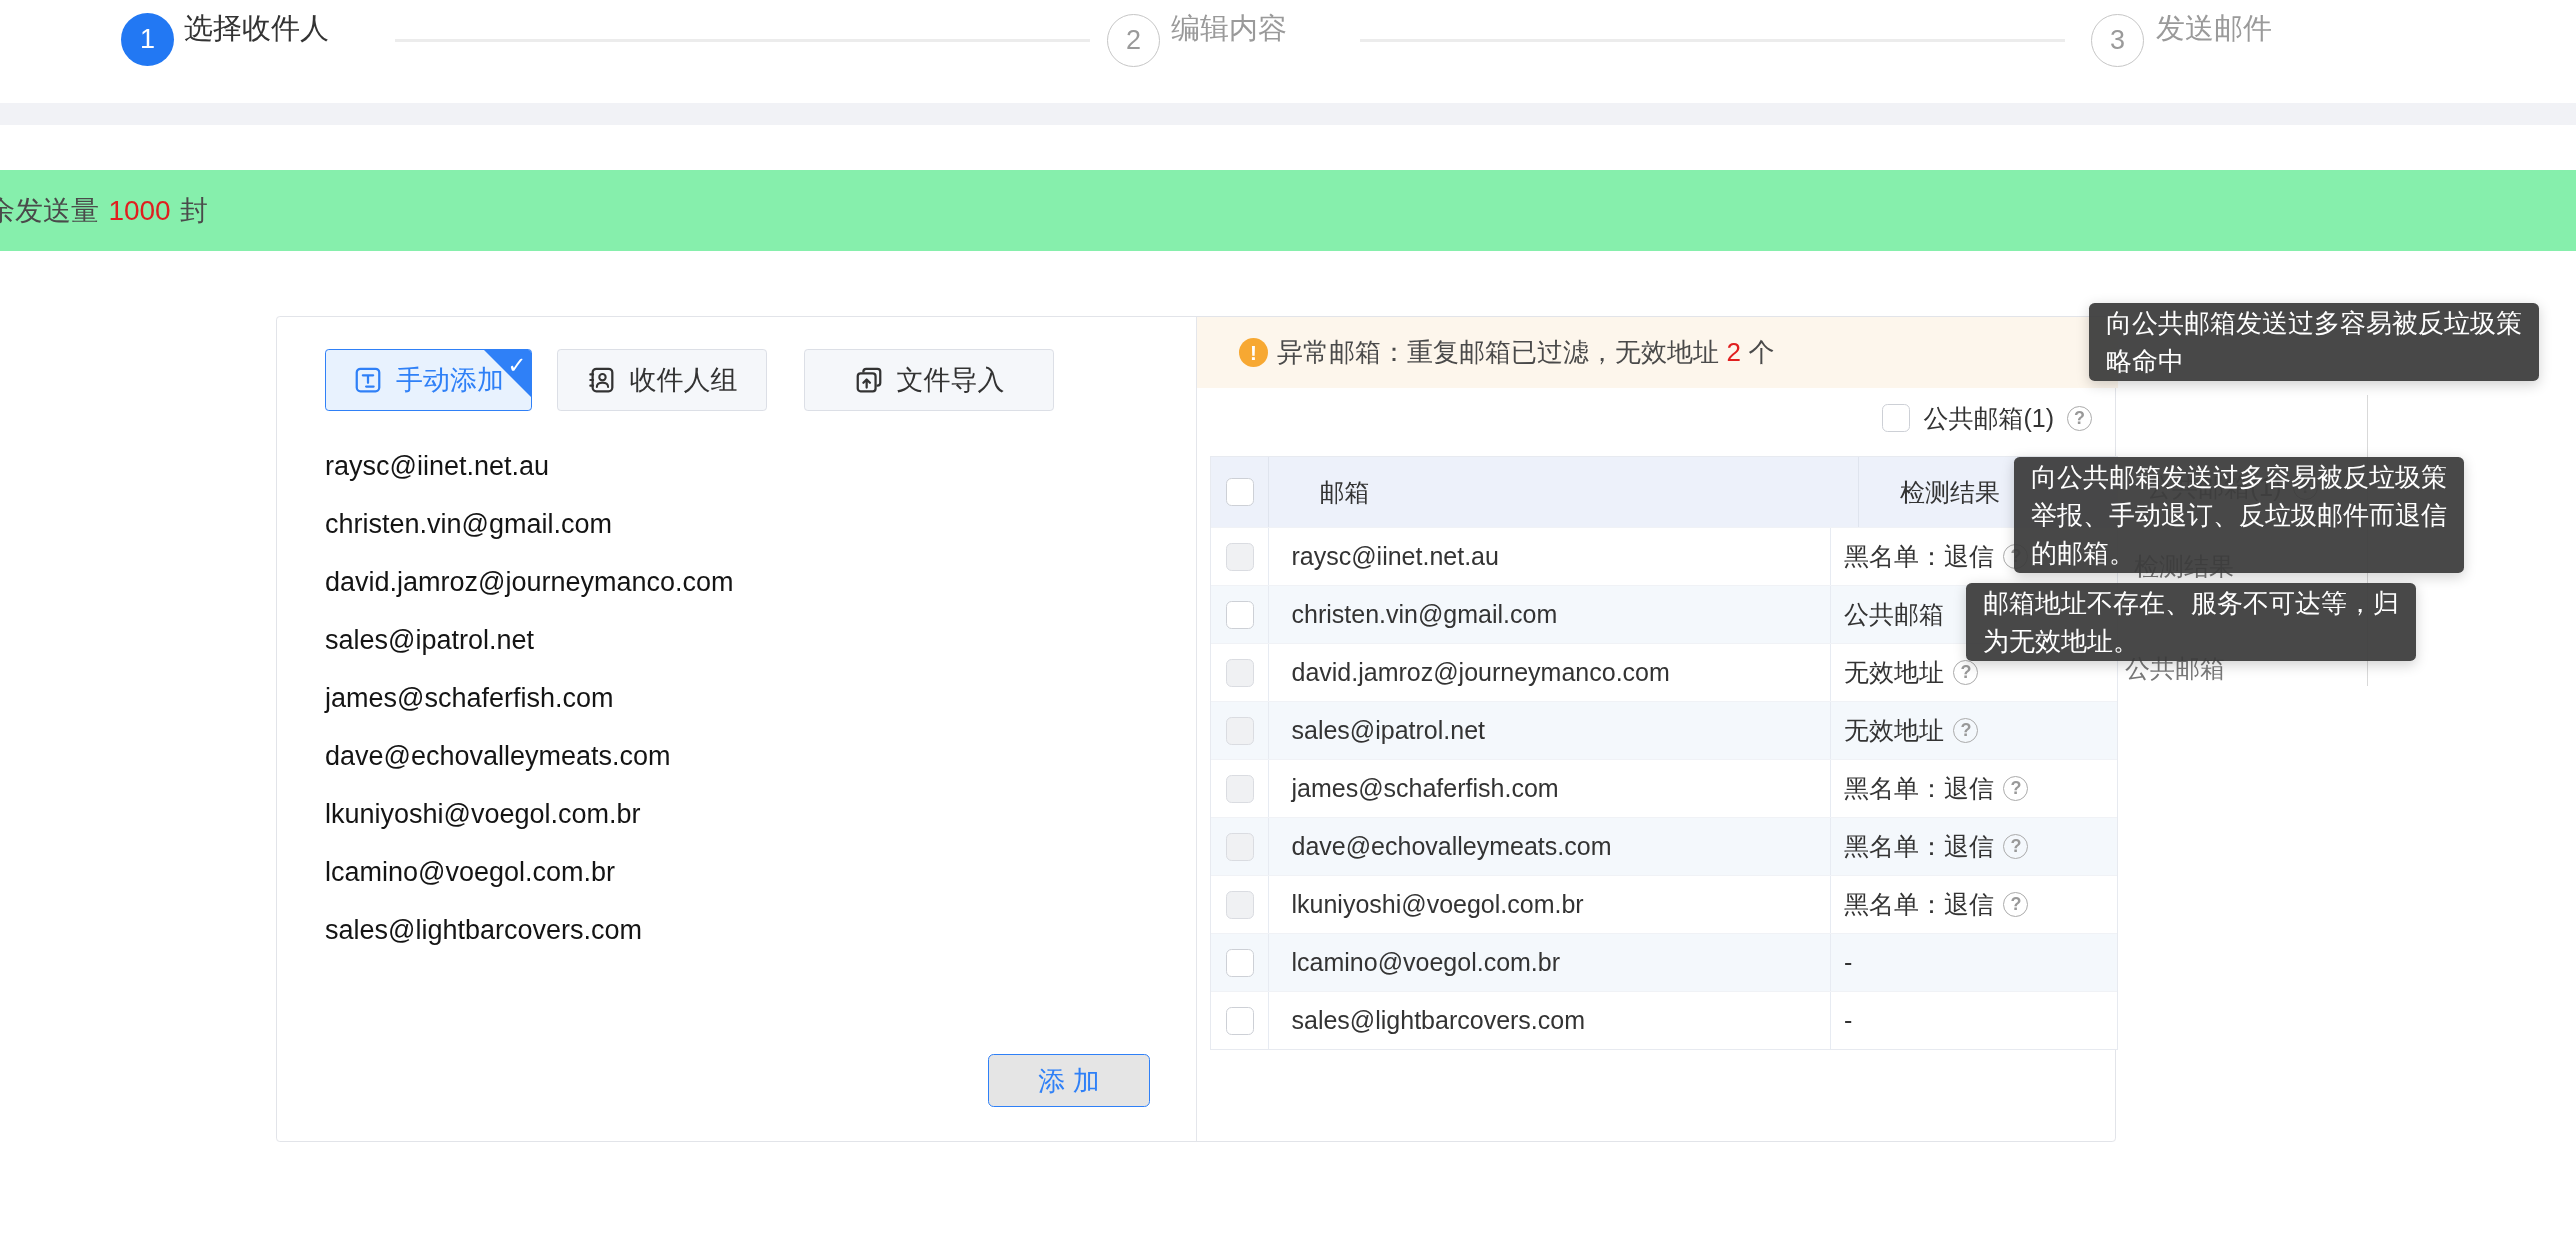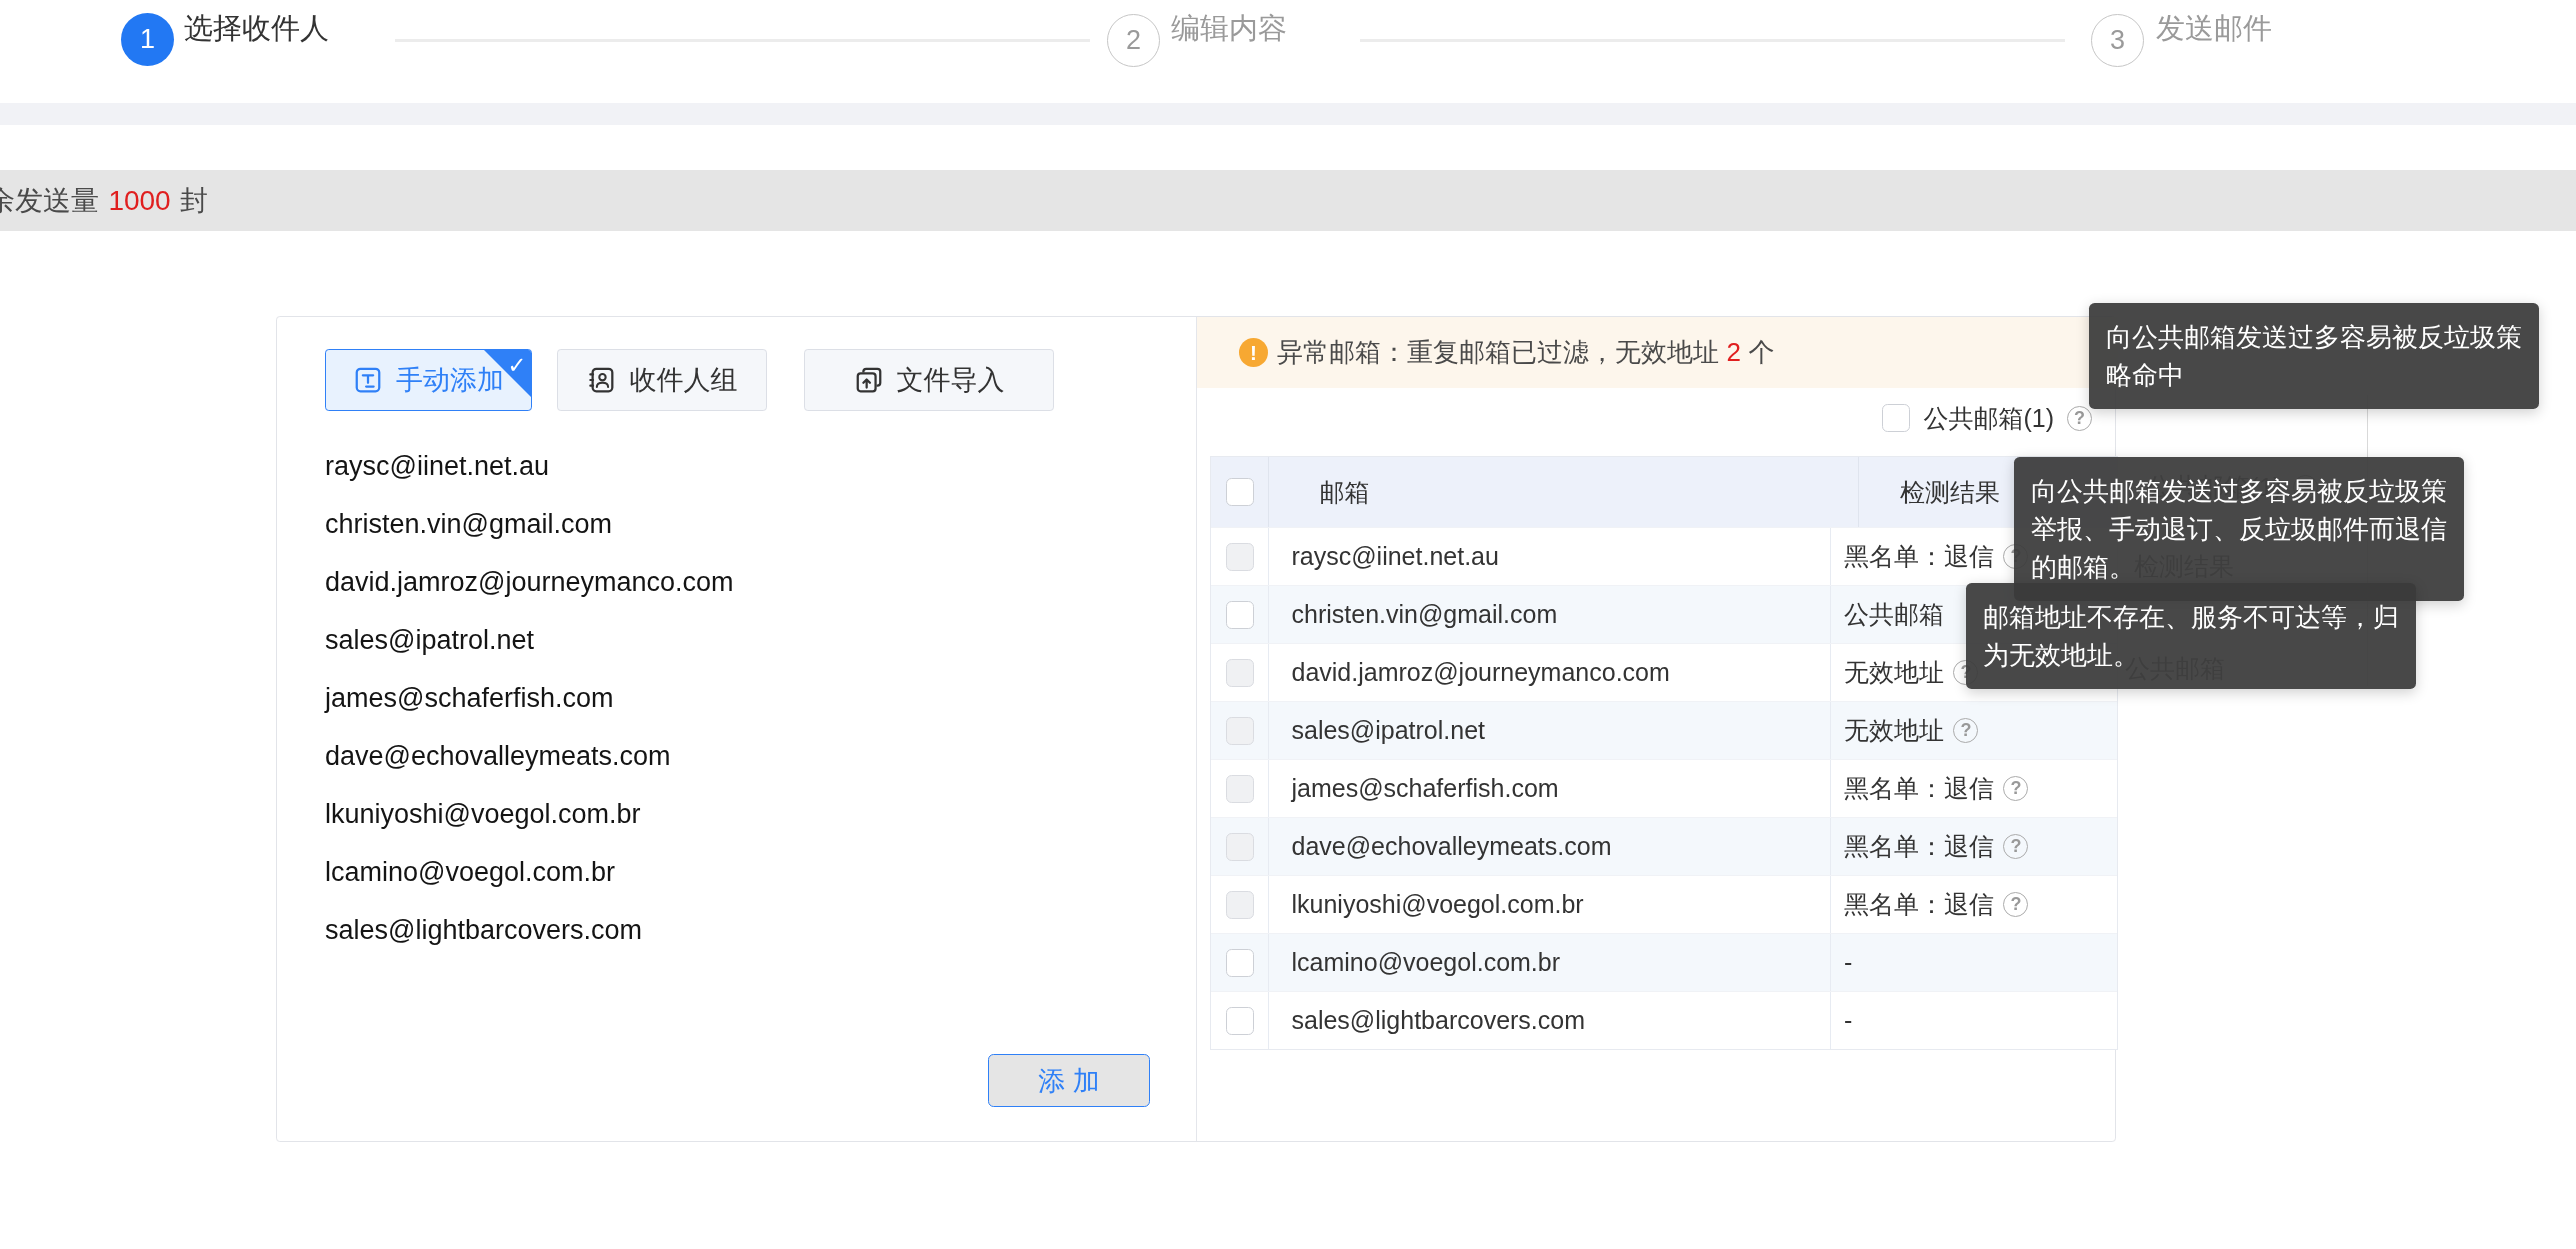--- a/index.html
+++ b/index.html
@@ -14,22 +14,22 @@
     display:flex; align-items:center; justify-content:center; font-size:27px; }
   .step-circle.active { background:#2278f3; color:#fff; }
   .step-circle.inactive { background:#fff; border:1.9px solid #c6c6c6; color:#9a9a9a; }
   .step-label { position:absolute; font-size:29px; font-weight:500; color:#333; top:9px; }
   .step-label.inactive { color:#9a9a9a; font-weight:400; }
   .step-line { position:absolute; top:39px; height:2.8px; background:#ececec; }
 
   .gray-strip { position:absolute; left:0; top:103px; width:2576px; height:21.6px; background:#f1f2f6; }
 
   
-  .quota-banner { position:absolute; left:0; top:170px; width:2576px; height:61px;
-    background:#e5e5e5; display:flex; align-items:center; overflow:hidden;text-align:right; }
+  .quota-banner { position:absolute; left:0; top:170px; width:2576px; height:81px;
+    background:#86efac; display:flex; align-items:center; overflow:hidden;text-align:right; }
   .quota-text { margin-left:-13px; font-size:28px; color:#4a4a4a; font-weight:500; white-space:nowrap; }
   .quota-count { color:#e01f1f; padding:0 9.4px; }
 
   
   .card { position:absolute; left:276px; top:316px; width:1840px; height:826px;
     background:#fff; border:0.9px solid #e2e4e9; border-radius:3.8px; }
   .v-divider { position:absolute; left:919px; top:0; width:0.9px; height:100%; background:#e4e6eb; }
 
   
   .tab { position:absolute; top:32px; height:62px; border-radius:3.8px;
@@ -80,21 +80,21 @@
   .thead .cell-email, .thead .cell-result { color:#333; }
   .thead .cell-check, .thead .cell-email { border-right-color:#dfe4ee; }
 
   
   .ghost { position:absolute; color:#787878; z-index:5; display:flex; align-items:center; gap:11.3px; white-space:nowrap; }
   .ghost-line { position:absolute; left:2367px; top:395px; width:0.9px; height:291px; background:#d9d9d9; z-index:4; }
   .ghost .help-icon { border-color:#9a9a9a; color:#9a9a9a; }
 
   
   .tooltip { position:absolute; background:rgba(58,58,58,0.93); color:#fff; font-size:26px; line-height:38px;
-    padding:15px 17px; border-radius:5.6px; box-shadow:0 3.8px 13px rgba(0,0,0,0.18);
+    padding:1px 17px; border-radius:5.6px; box-shadow:0 3.8px 13px rgba(0,0,0,0.18);
     white-space:pre-line; z-index:20; }
 </style>
 </head>
 <body>
 
 <div class="steps-bar">
   <div class="step-circle active" style="left:121px; top:13px;">
     <span>1</span>
   </div>
   <div class="step-label" style="left:184px;">选择收件人</div>

